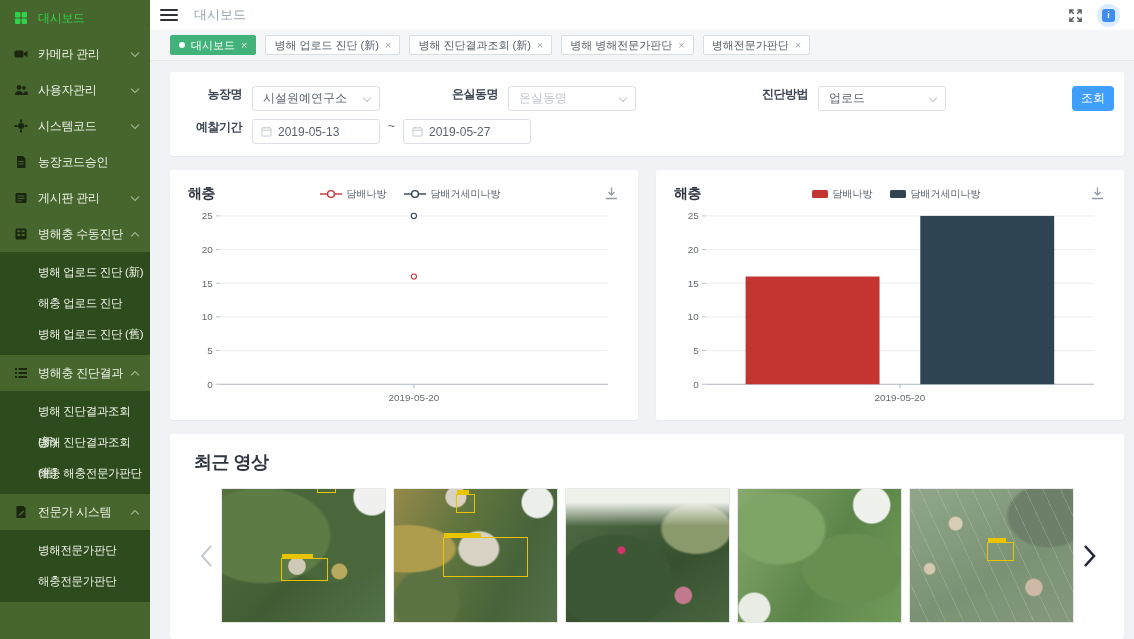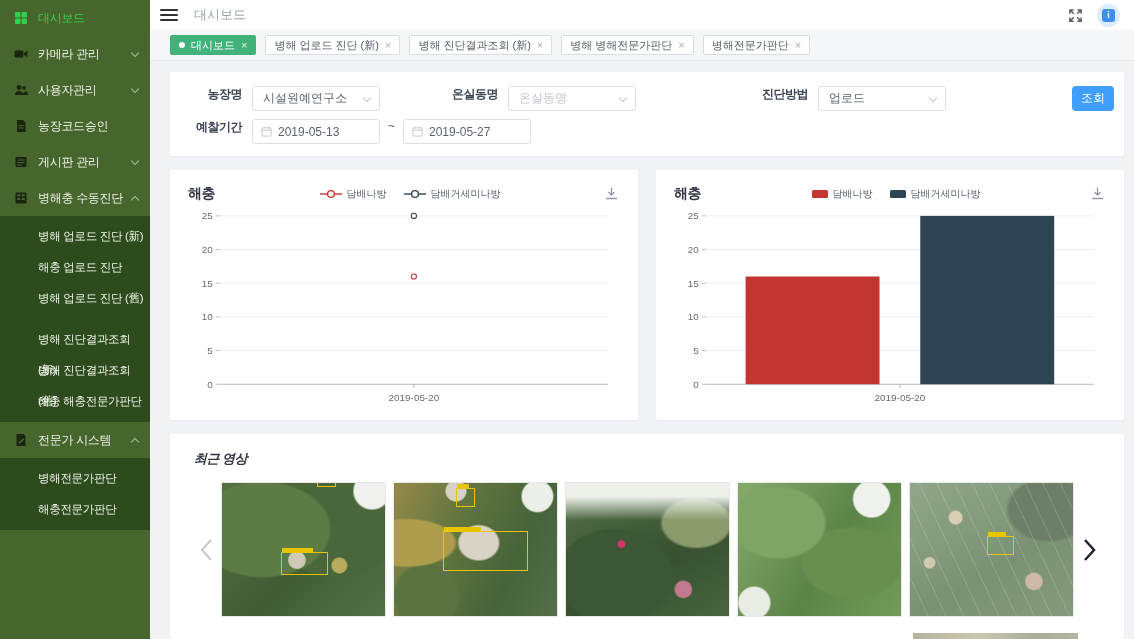--- a/index.html
+++ b/index.html
@@ -61,21 +61,21 @@
   .card-title { font-size:14px; font-weight:bold; color:#2f3440; letter-spacing:-.5px; }
   .legend { flex:1; display:flex; justify-content:center; align-items:center; gap:16px; }
   .legend-item { display:flex; align-items:center; gap:4px; font-size:10px; color:#5a6270; cursor:pointer; }
   .dl-btn { width:16px; height:16px; cursor:pointer; }
   .dl-btn svg { width:15px; height:15px; stroke:#949aa5; }
   .chart-box { flex:1; min-height:0; }
   .chart-box svg { width:100%; height:100%; display:block; }
 
   
   .recent-card { margin-top:14px; flex:1; padding:16px 24px 0; overflow:hidden; }
-  .recent-title { font-size:13px; font-weight:bold; color:#2f3440; letter-spacing:-.5px;font-style:italic; }
+  .recent-title { font-size:18px; font-weight:bold; color:#2f3440; letter-spacing:-.5px; }
   .carousel { display:flex; align-items:center; margin-top:14px; }
   .nav { flex:0 0 24px; display:flex; align-items:center; justify-content:center; cursor:pointer; height:135px; }
   .nav svg { width:13px; height:24px; fill:none; stroke-width:2; }
   .nav-prev svg { stroke:#c4c8d0; }
   .nav-next svg { stroke:#1f2430; stroke-width:2.5; }
   .thumbs { flex:1; display:flex; gap:7px; margin:0 3px; }
   .thumb { width:165px; height:135px; flex:0 0 165px; position:relative; border:1px solid #e8e8e8; overflow:hidden; cursor:pointer; }
   .bbox { position:absolute; border:1px solid #e9c400; }
   .bbox .tag { position:absolute; top:-5px; left:0; height:5px; background:#e9c400; width:70%; }
   .t1 { background:
@@ -148,20 +148,33 @@
           <circle cx="10" cy="4.8" r="1.9"></circle>
           <path d="M9 12 q0 -3.4 3.4 -3.4 q1.6 0 1.6 3.4z"></path>
         </svg>
       </span>
     <span class="lbl">사용자관리</span>
     <span class="chev"></span>
   </div>
   <div class="side-item">
     <span class="ico">
         <svg viewBox="0 0 14 14">
+          <circle cx="7" cy="7" r="3"></circle>
+          <rect x="6" y="0.5" width="2" height="3"></rect>
+          <rect x="6" y="10.5" width="2" height="3"></rect>
+          <rect x="0.5" y="6" width="3" height="2"></rect>
+          <rect x="10.5" y="6" width="3" height="2"></rect>
+        </svg>
+      </span>
+    <span class="lbl">시스템코드</span>
+    <span class="chev"></span>
+  </div>
+  <div class="side-item">
+    <span class="ico">
+        <svg viewBox="0 0 14 14">
           <path d="M3 1 h6 l2.5 2.5 V13 H3z"></path>
           <rect x="4.5" y="6" width="5" height="1" fill="#47662e"></rect>
           <rect x="4.5" y="8.5" width="5" height="1" fill="#47662e"></rect>
         </svg>
       </span>
     <span class="lbl">농장코드승인</span>
   </div>
   <div class="side-item">
     <span class="ico">
         <svg viewBox="0 0 14 14">
@@ -184,20 +197,34 @@
           <rect x="7.7" y="7" width="3" height="2" fill="#47662e"></rect>
         </svg>
       </span>
     <span class="lbl">병해충 수동진단</span>
     <span class="chev up"></span>
   </div>
   <div class="submenu">
     <div class="sub-item">병해 업로드 진단 (新)</div>
     <div class="sub-item">해충 업로드 진단</div>
     <div class="sub-item">병해 업로드 진단 (舊)</div>
+  </div>
+  <div class="side-item">
+    <span class="ico">
+        <svg viewBox="0 0 14 14">
+          <rect x="1" y="2" width="2" height="2"></rect>
+          <rect x="4.5" y="2" width="8.5" height="2"></rect>
+          <rect x="1" y="6" width="2" height="2"></rect>
+          <rect x="4.5" y="6" width="8.5" height="2"></rect>
+          <rect x="1" y="10" width="2" height="2"></rect>
+          <rect x="4.5" y="10" width="8.5" height="2"></rect>
+        </svg>
+      </span>
+    <span class="lbl">병해충 진단결과</span>
+    <span class="chev up"></span>
   </div>
   <div class="submenu">
     <div class="sub-item">병해 진단결과조회 (新)</div>
     <div class="sub-item">병해 진단결과조회 (舊)</div>
     <div class="sub-item">해충 해충전문가판단</div>
   </div>
   <div class="side-item">
     <span class="ico">
         <svg viewBox="0 0 14 14">
           <path d="M2.5 1 h7 l2 2 V13 h-9z"></path>

